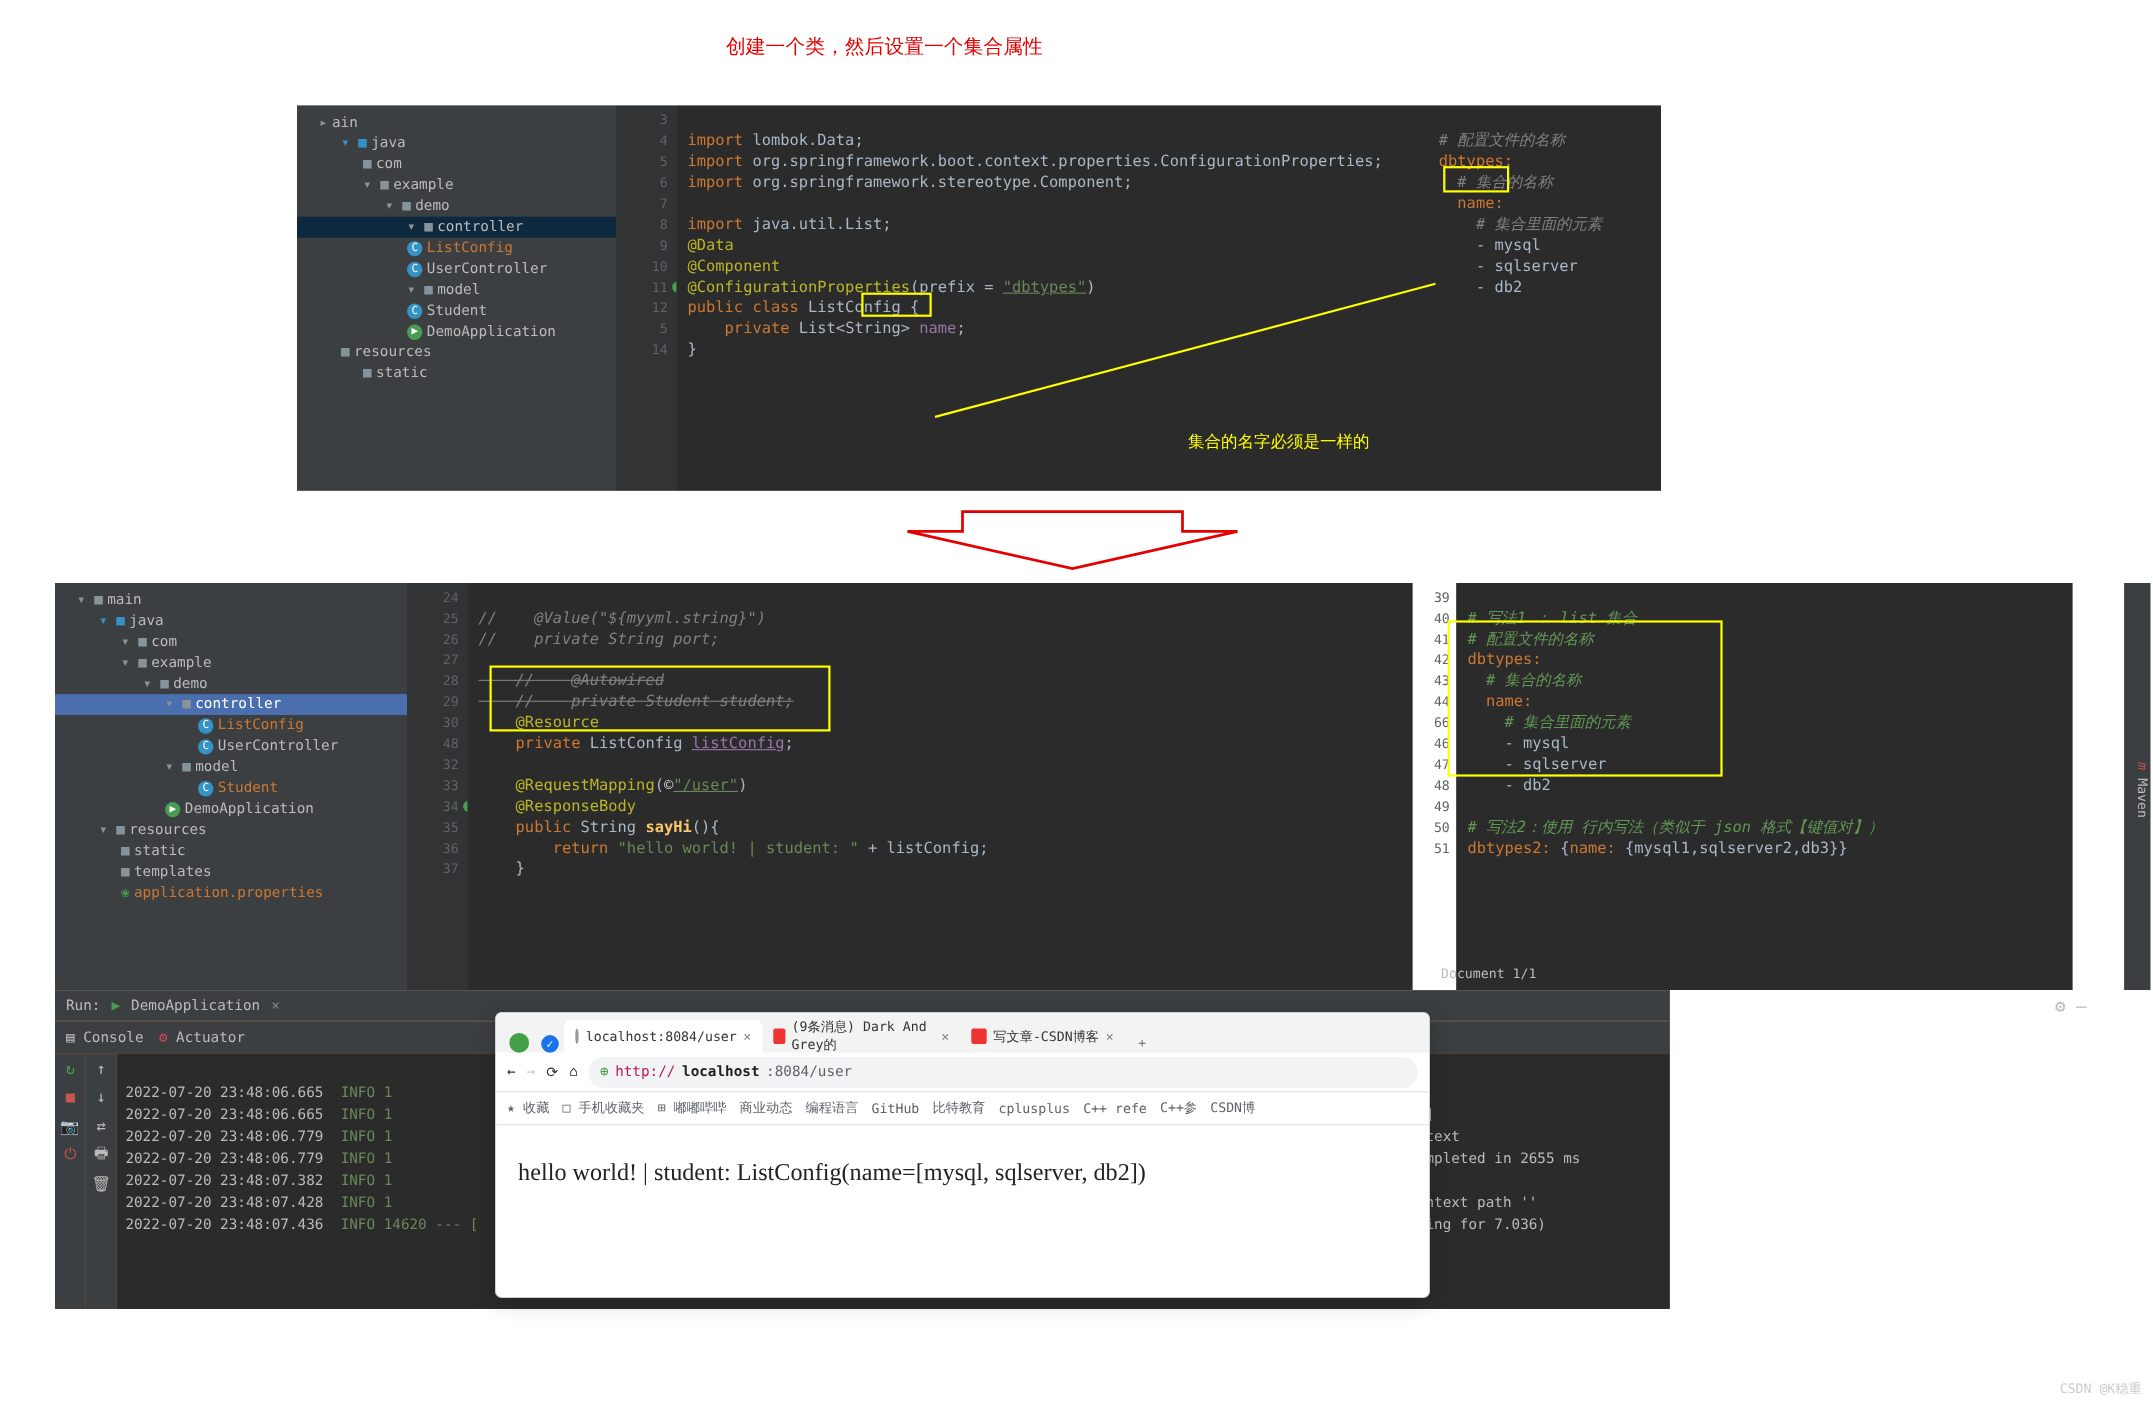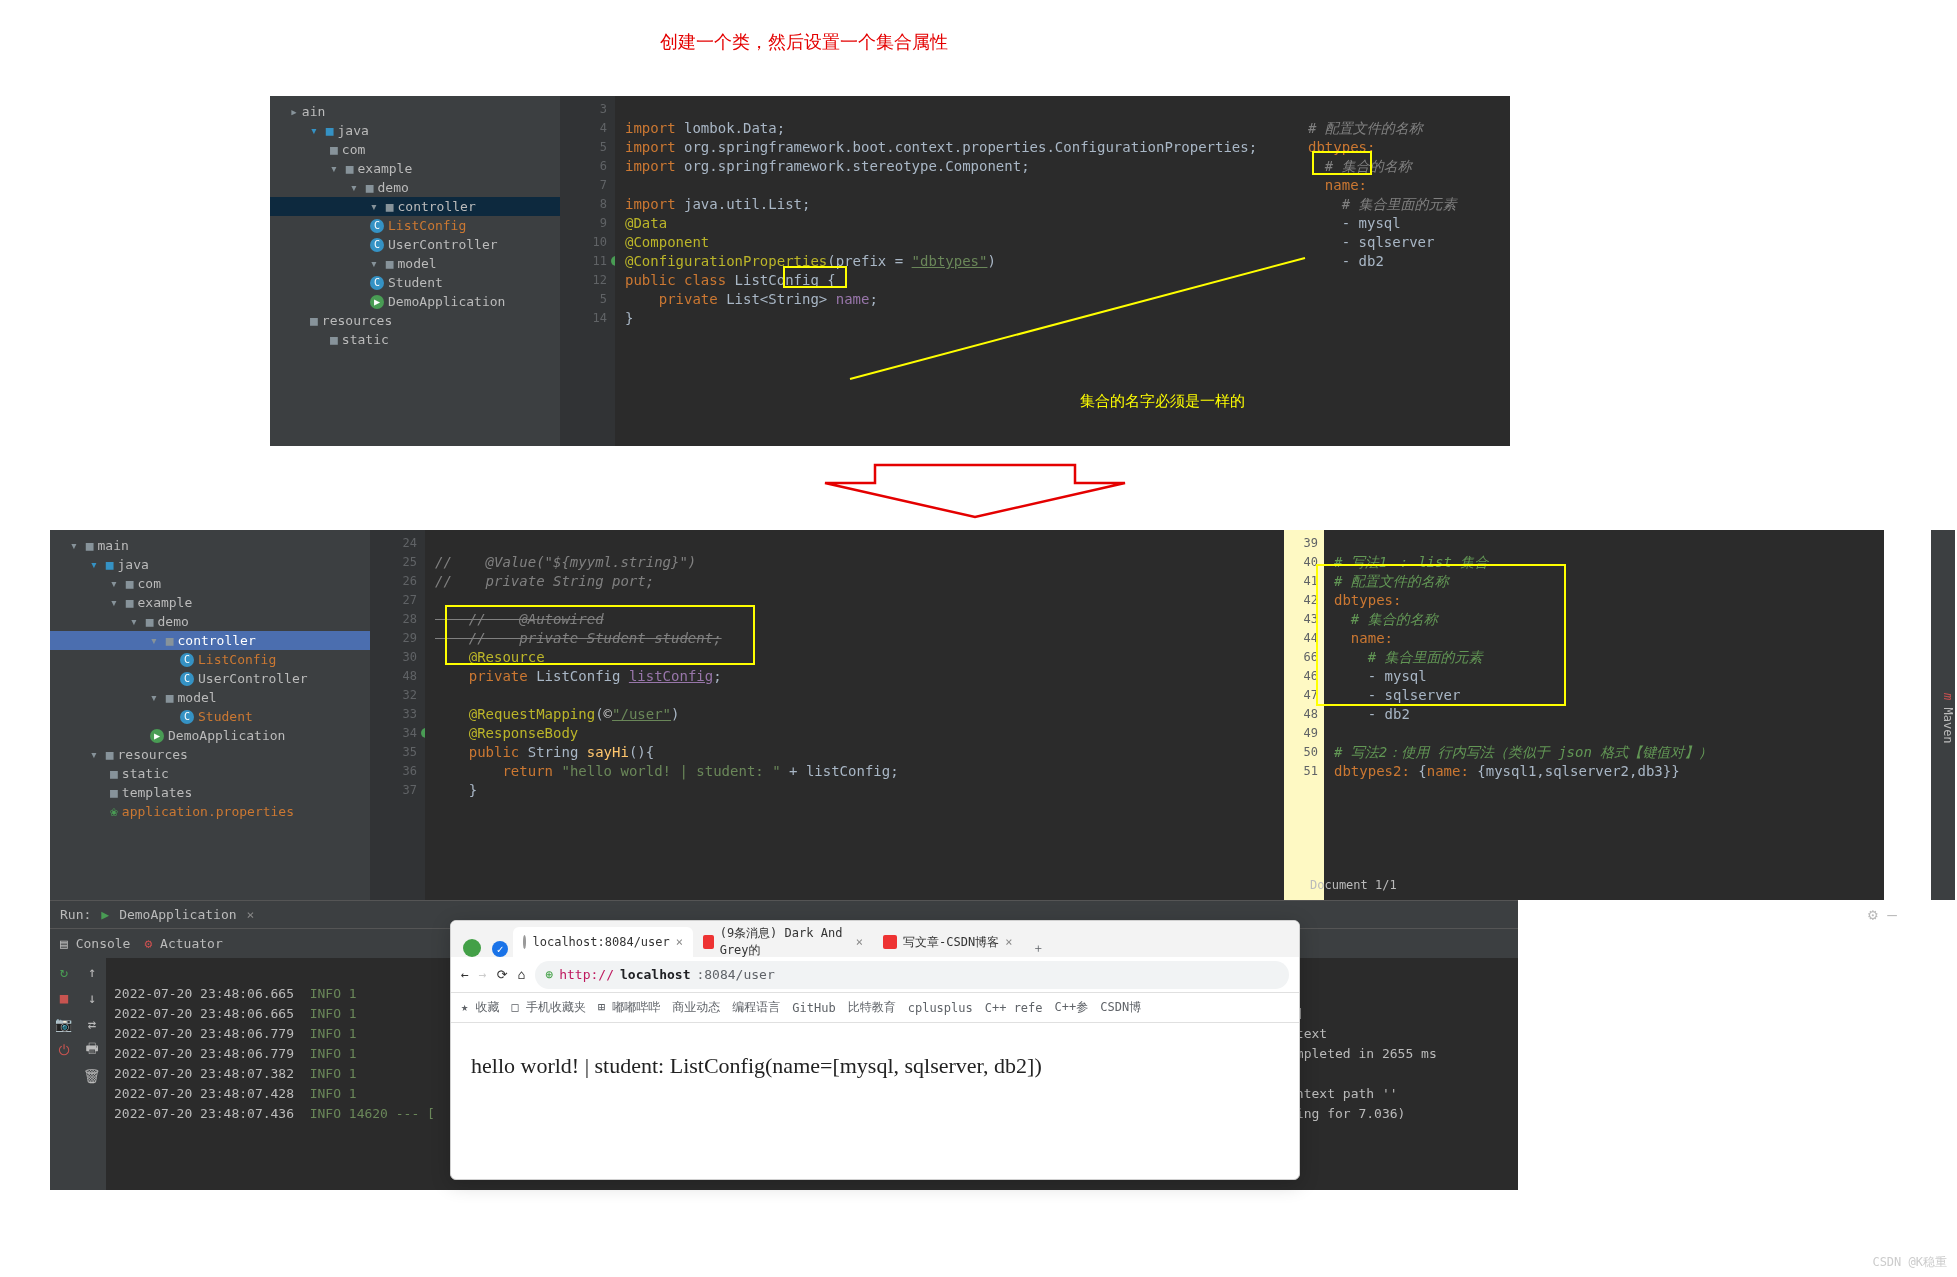--- a/index.html
+++ b/index.html
@@ -24,27 +24,27 @@
   .gutter { width: 55px; background: #313335; color: #606366; text-align: right; padding: 4px 8px 4px 0; line-height: 19px; font-size: 12px; }
   .gutter .ln { height: 19px; position: relative; }
   .gutter .ln .dot { position: absolute; right: -14px; top: 4px; width: 10px; height: 10px; border-radius: 50%; background: #499c54; }
   .code { flex: 1; background: #2b2b2b; color: #a9b7c6; padding: 4px 10px; line-height: 19px; white-space: pre; font-size: 14px; position: relative; overflow: hidden; }
   .kw { color: #cc7832; }
   .ann { color: #bbb529; }
   .str { color: #6a8759; }
   .cmt { color: #808080; font-style: italic; }
   .cmtgreen { color: #629755; font-style: italic; }
   .purple { color: #9876aa; }
-  .func { color: #ffc66d; }
+  .func { color: #ffc66d; font-weight: bold; }
   .under { text-decoration: underline; }
   .yellow-box { border: 2px solid #ffff00; position: absolute; }
   .side-yaml { width: 210px; background: #2b2b2b; color: #a9b7c6; line-height: 19px; font-size: 14px; padding: 4px 8px; white-space: pre; position: relative; }
   .side-yaml .key { color: #cc7832; }
   .side-yaml .cm { color: #808080; font-style: italic; }
-  .pane2-gutter2 { width: 40px; background: #fef9c3; color: #606366; text-align: right; padding: 4px 6px 4px 0; line-height: 19px; font-size: 12px; }
+  .pane2-gutter2 { width: 40px; background: #ffffff; color: #606366; text-align: right; padding: 4px 6px 4px 0; line-height: 19px; font-size: 12px; }
   .panel2-right { width: 560px; background: #2b2b2b; color: #a9b7c6; padding: 4px 10px; line-height: 19px; font-size: 14px; white-space: pre; position: relative; }
   .arrow-down { position: absolute; top: 455px; left: 815px; }
   .arrow-down svg { display: block; }
   .yellow-line { position: absolute; pointer-events: none; }
   .anno2 { position: absolute; top: 392px; left: 1080px; color: #ffff00; font-size: 15px; font-family: "Microsoft YaHei"; }
   .console-area { position: absolute; top: 900px; left: 50px; width: 1468px; height: 290px; background: #f97316; }
   .run-tab { background: #3c3f41; height: 28px; display: flex; align-items: center; padding: 0 10px; color: #bbb; gap: 10px; font-size: 13px; border-top: 1px solid #555; }
   .run-toolbar { background: #3c3f41; height: 30px; display: flex; align-items: center; padding: 0 10px; gap: 14px; color: #bbb; font-size: 13px; border-top: 1px solid #555; }
   .run-body { display: flex; height: 232px; }
   .run-left { width: 28px; background: #3c3f41; display: flex; flex-direction: column; align-items: center; padding-top: 6px; gap: 10px; }

